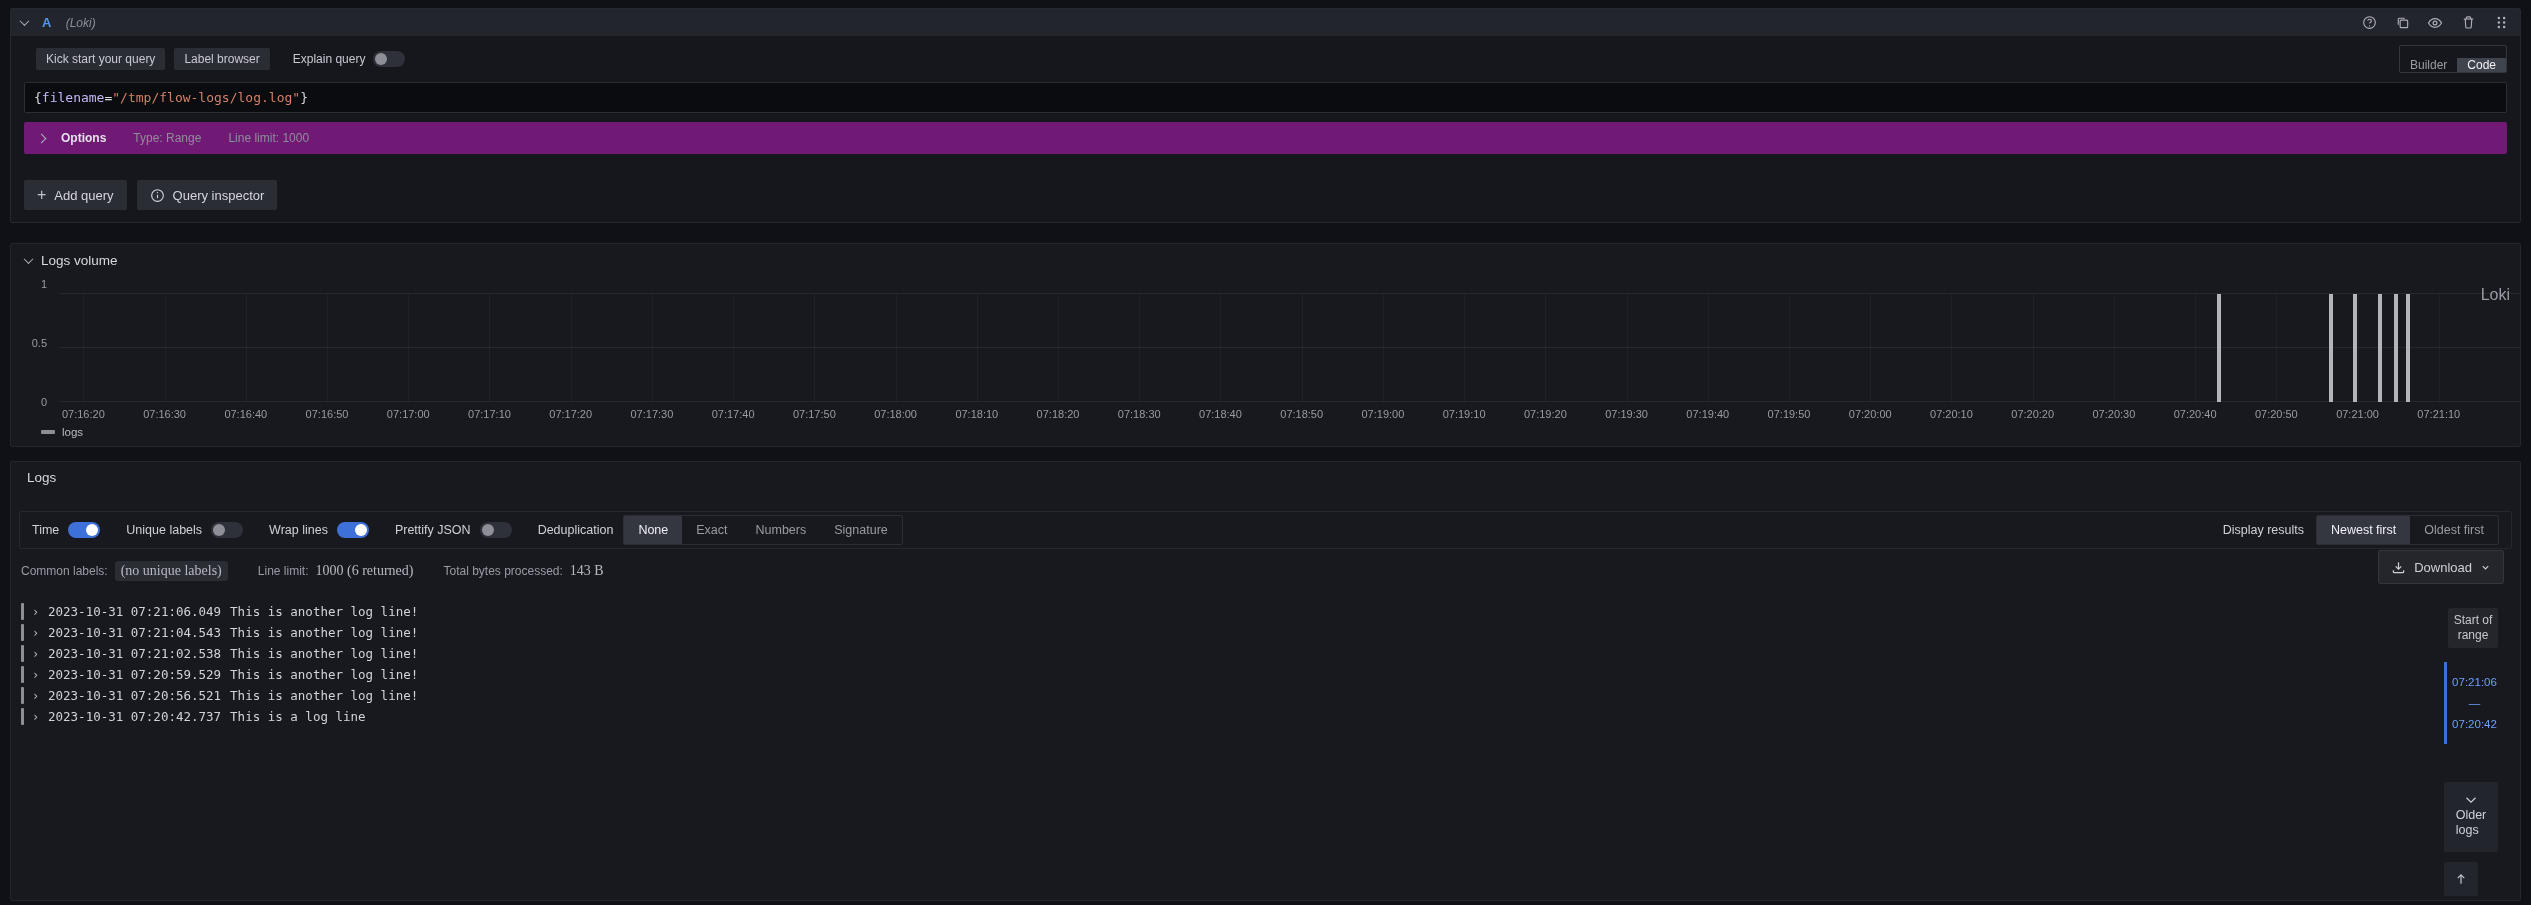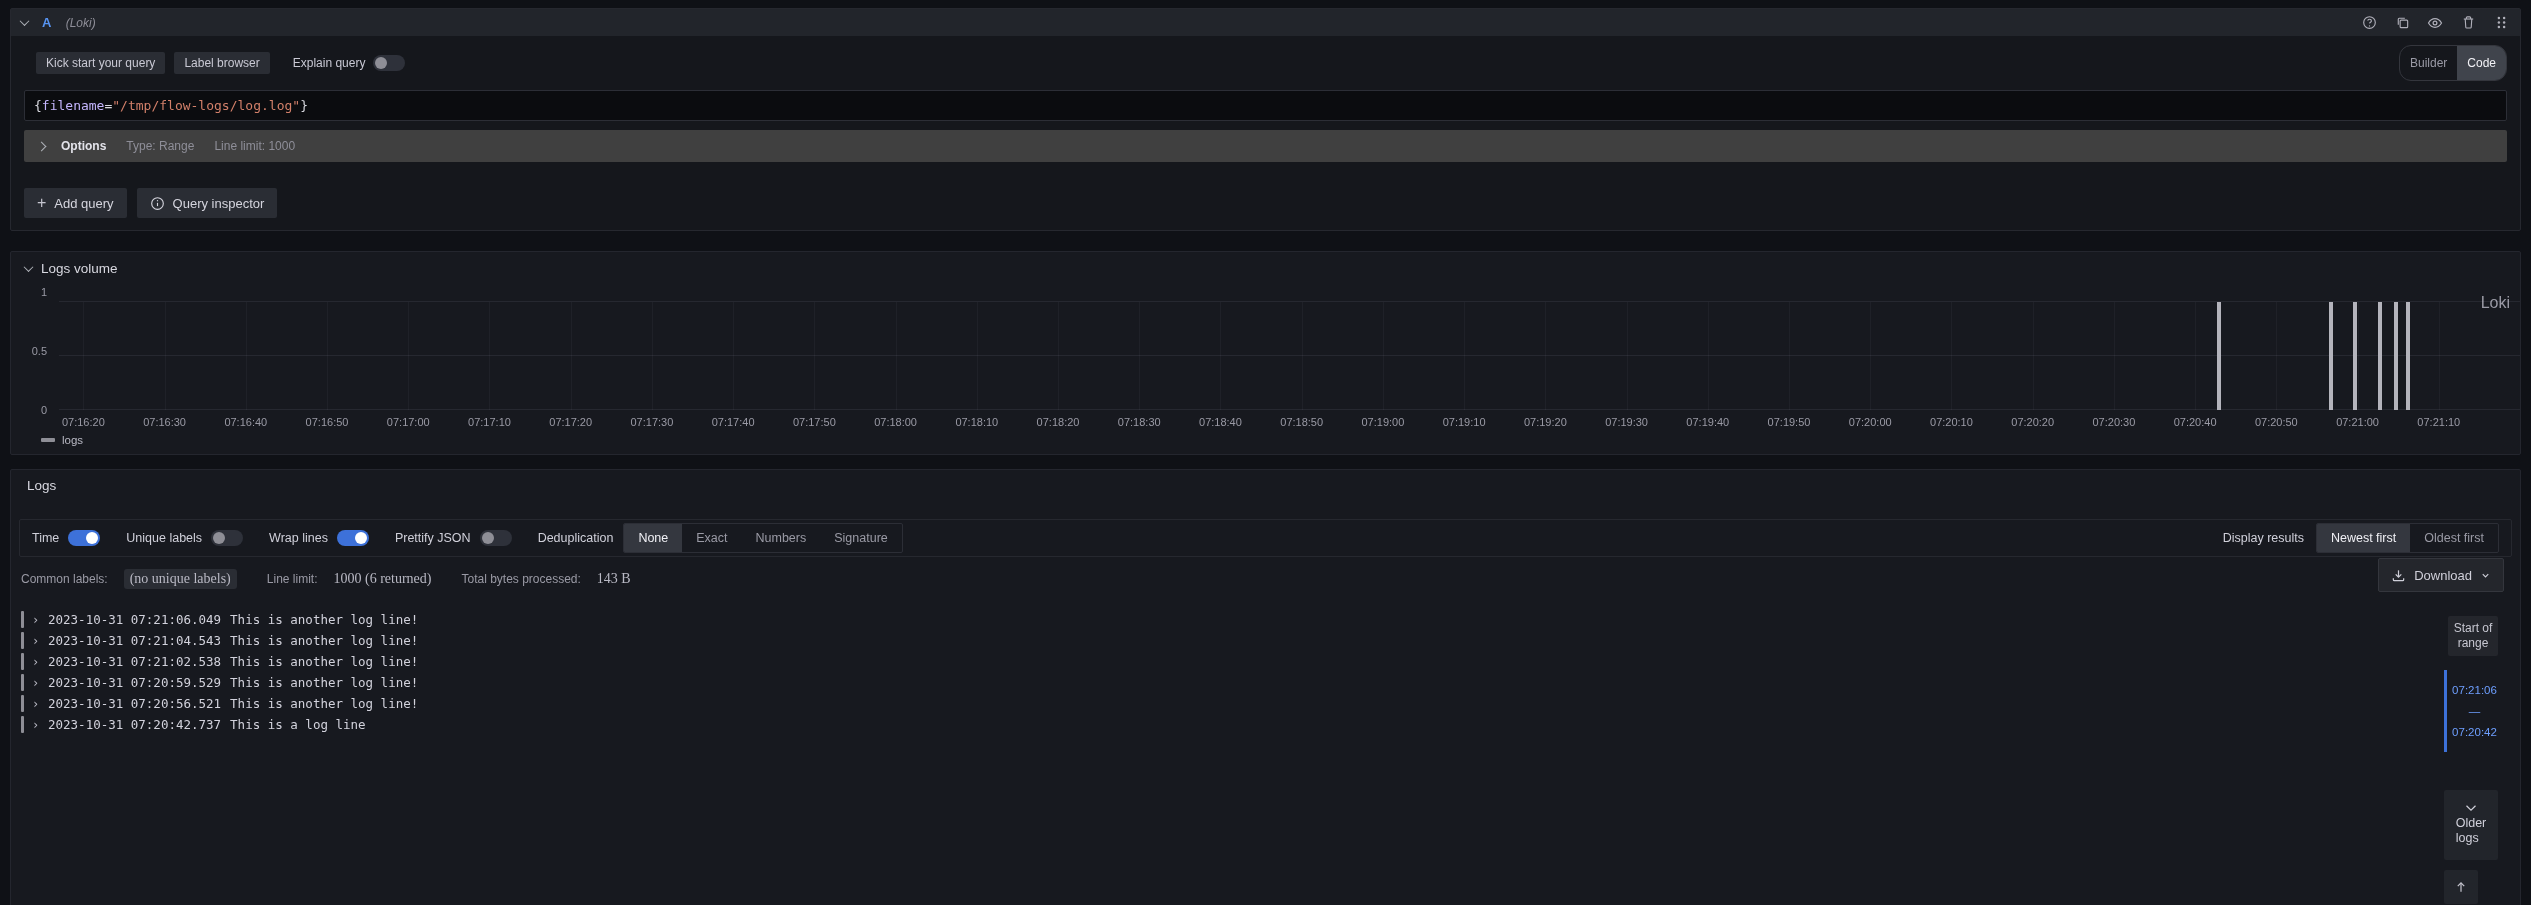--- a/index.html
+++ b/index.html
@@ -14,27 +14,27 @@
   .query-header { display:flex; align-items:center; height:27px; background:#22252b; padding:0 10px; gap:14px; }
   .refid { color:#5794f2; font-weight:bold; font-size:13px; letter-spacing:.3px; }
   .ds-name { color:#8e8e98; font-style:italic; font-size:12px; }
   .header-spacer { flex:1; }
   .header-icons { display:flex; align-items:center; gap:15px; color:#b0b0ba; }
   .icon-btn { display:inline-flex; align-items:center; justify-content:center; width:18px; height:18px; color:#b0b0ba; }
   .query-body { padding:9px 13px 10px 13px; }
   .toolbar-row { display:flex; align-items:center; gap:9px;padding-left:12px; }
   .sm-btn { height:22px; padding:0 10px; background:#2a2d34; border-radius:2px; color:#c9c9d4; font-size:12px; display:inline-flex; align-items:center; }
   .explain-wrap { display:flex; align-items:center; gap:8px; margin-left:14px; color:#c9c9d4; font-size:12px; }
-  .mode-group { margin-left:auto; display:flex; border:1px solid #34363d; border-radius:12px; overflow:hidden; height:36px; }
+  .mode-group { margin-left:auto; display:flex; border:1px solid #34363d; border-radius:2px; overflow:hidden; height:28px;align-items:flex-end; }
   .mode-btn { padding:0 10px; font-size:12px; color:#9a9aa5; display:inline-flex; align-items:center; }
   .mode-btn.sel { background:#40444c; color:#f2f2f6; }
   .query-input { margin-top:9px; height:31px; border:1px solid #2c2e36; border-radius:2px; background:#0b0c0f; display:flex; align-items:center; padding:0 9px; font-family:"DejaVu Sans Mono",monospace; font-size:13px; color:#d8d9df; }
   .q-label { color:#c4b5fd; }
   .q-string { color:#d3806a; }
-  .options-row { margin-top:9px; height:32px; background:#404040; border-radius:2px; display:flex; align-items:center; gap:20px; padding:0 14px; font-size:12px; }
+  .options-row { margin-top:9px; height:32px; background:#701a75; border-radius:2px; display:flex; align-items:center; gap:27px; padding:0 14px; font-size:12px; }
   .options-title { color:#e3e3ea; font-weight:bold; margin-left:4px; }
   .options-meta { color:#8e8e98; }
   .actions-row { display:flex; gap:10px; padding:16px 13px 12px 13px; }
   .md-btn { height:30px; padding:0 13px; background:#2a2d34; border-radius:2px; color:#d5d5de; font-size:13px; display:inline-flex; align-items:center; gap:8px; }
 
   
   .chev { display:inline-block; width:7px; height:7px; border-left:1.6px solid #aeb2b8; border-bottom:1.6px solid #aeb2b8; }
   .chev.down { transform:rotate(-45deg) translate(1px,-1px); }
   .chev.right { transform:rotate(-135deg); }
   .plus-glyph { font-size:16px; color:#c5c5cf; line-height:1; }
@@ -65,21 +65,21 @@
   .switch .knob { position:absolute; top:2px; left:2px; width:12px; height:12px; border-radius:50%; background:#8e8e96; }
   .switch.on { background:#3d71d9; }
   .switch.on .knob { left:auto; right:2px; background:#ffffff; }
   .seg-wrap { display:flex; align-items:center; gap:10px; font-size:12.5px; color:#d0d0da; }
   .seg-group { display:flex; border:1px solid #2c2e36; border-radius:2px; overflow:hidden; height:30px; }
   .seg-btn { padding:0 14px; font-size:12.5px; color:#9a9aa5; display:inline-flex; align-items:center; }
   .seg-btn.sel { background:#34373f; color:#f0f0f5; }
   .ctrl-right { margin-left:auto; display:flex; align-items:center; gap:12px; }
 
   .logs-meta { display:flex; align-items:center; gap:30px; padding:12px 10px 0 10px; font-size:12px; color:#9a9aa5; }
-  .meta-item { display:flex; align-items:center; gap:16px; }
+  .meta-item { display:flex; align-items:center; gap:7px; }
   .meta-val { font-family:Liberation Serif, serif; font-size:14px; color:#b9b9c4; }
   .meta-chip { background:#2a2d34; border-radius:3px; padding:2px 6px; }
 
   .download-btn { position:absolute; top:88px; right:16px; height:34px; padding:0 12px; background:#24262c; border:1px solid #34363d; border-radius:2px; color:#cfcfd9; font-size:13px; display:inline-flex; align-items:center; gap:8px; }
 
   .log-rows { margin:20px 0 0 10px; font-family:"DejaVu Sans Mono",monospace; font-size:12.5px; }
   .log-row { display:flex; align-items:center; height:21px; cursor:pointer; }
   .lvl-bar { width:3px; height:17px; background:#8e8e96; border-radius:1px; margin-right:8px; flex:0 0 auto; }
   .log-chev { color:#b9b9c4; font-size:12px; margin-right:8px; width:8px; }
   .log-time { color:#d2d2dc; margin-right:9px; white-space:pre; }

